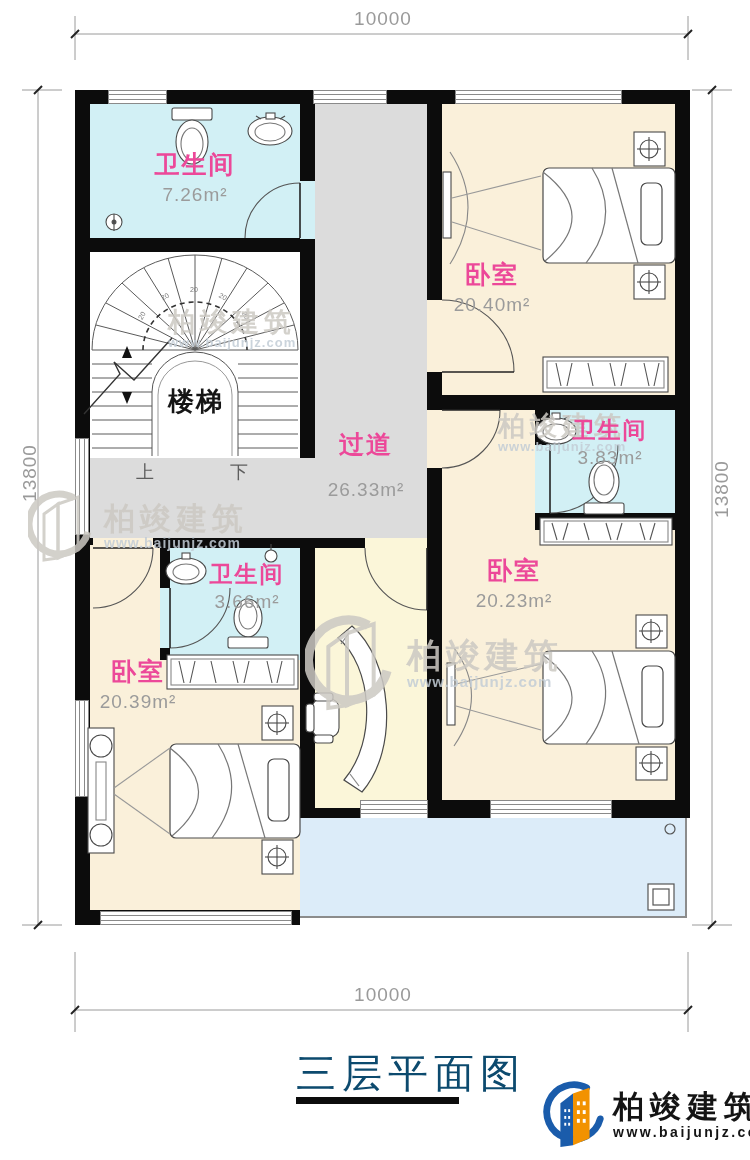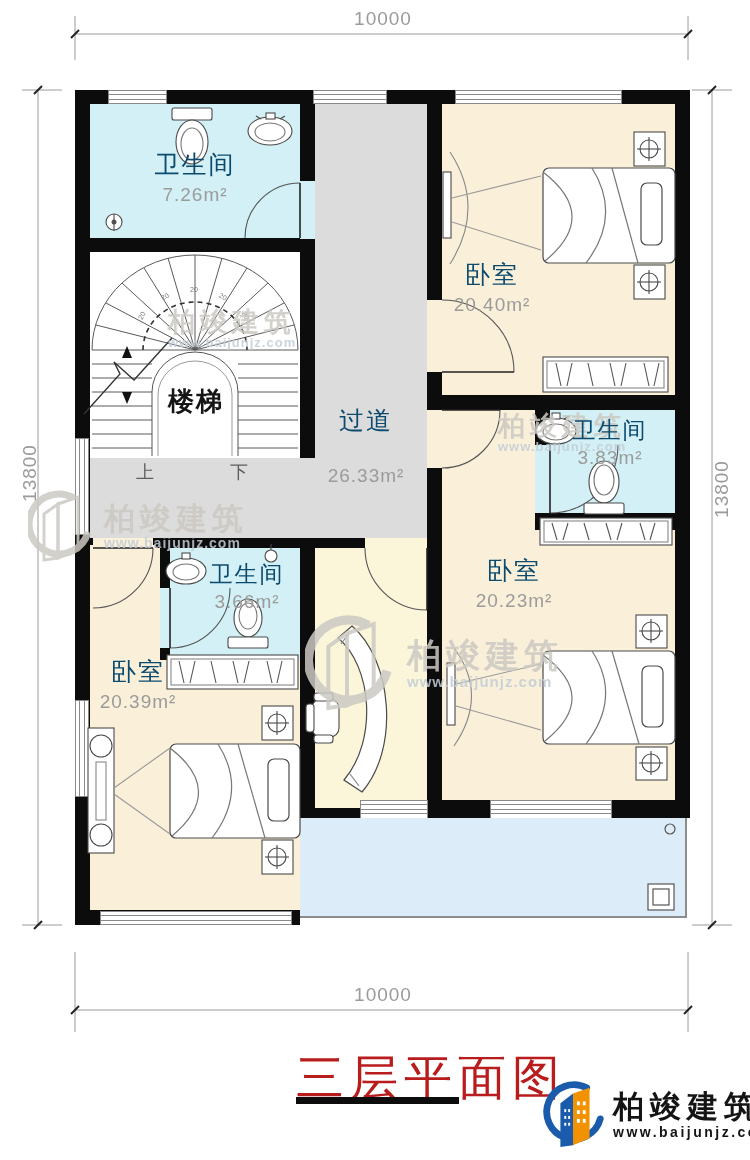--- a/index.html
+++ b/index.html
@@ -5,34 +5,34 @@
   html,body{margin:0;padding:0;background:#fff;width:750px;height:1160px;overflow:hidden;
     font-family:"Liberation Sans","DejaVu Sans",sans-serif;}
   #stage{position:relative;width:750px;height:1160px;background:#fff;}
   .wall{position:absolute;background:#0c0c0c;z-index:3;}
   .room{position:absolute;z-index:2;}
   .gap{position:absolute;z-index:5;}
   .win-h{position:absolute;z-index:6;background:repeating-linear-gradient(180deg,#8a8a8a 0 1px,#fff 1px 4.4px);border-left:1px solid #888;border-right:1px solid #888;}
   .win-v{position:absolute;z-index:6;background:repeating-linear-gradient(90deg,#8a8a8a 0 1px,#fff 1px 4.4px);border-top:1px solid #888;border-bottom:1px solid #888;}
   svg.overlay{position:absolute;left:0;top:0;z-index:30;}
   .room-label{position:absolute;z-index:50;display:flex;flex-direction:column;align-items:center;gap:3px;transform:translateX(-50%);white-space:nowrap;}
-  .rname{font-size:25px;color:#0c4a6e;letter-spacing:2px;font-weight:400;}
+  .rname{font-size:25px;color:#ec4899;letter-spacing:2px;font-weight:700;}
   .rname.small{font-size:23px;}
   .rarea{font-size:19px;color:#9b9b9b;letter-spacing:1px;}
   .stair-name{position:absolute;z-index:50;font-size:26px;color:#151515;letter-spacing:2px;transform:translateX(-50%);font-weight:500;}
   .updown{position:absolute;z-index:50;font-size:18px;color:#5e5e5e;transform:translateX(-50%);}
   .dimtext{position:absolute;z-index:20;font-size:19px;color:#9a9a9a;letter-spacing:1px;transform:translateX(-50%);}
   .dimtext-v{position:absolute;z-index:20;font-size:19px;color:#9a9a9a;letter-spacing:1px;width:100px;text-align:center;transform:rotate(-90deg);}
   .tread{position:absolute;z-index:31;font-size:7px;color:#777;}
   .watermark{position:absolute;z-index:40;display:flex;align-items:center;gap:10px;opacity:.85;pointer-events:none;}
   .wm-col{display:flex;flex-direction:column;line-height:1.05;}
   .wm-name{font-weight:700;color:#ccc9c3;letter-spacing:5px;}
   .wm-url{font-weight:700;color:#c3cdd6;letter-spacing:1px;}
   .titleblock{position:absolute;z-index:60;}
-  .plan-title{font-size:48px;color:#b91c1c;letter-spacing:6px;}
+  .plan-title{font-size:40px;color:#0c4a6e;letter-spacing:6px;}
   .plan-scale{font-size:35px;color:#8f8f8f;letter-spacing:2px;}
   .title-rule{position:absolute;background:#0c0c0c;}
   .fa-label{font-size:17px;color:#3d3d3d;letter-spacing:1px;}
   .fa-value{font-size:27px;color:#8f8f8f;letter-spacing:1px;}
   .logo{position:absolute;z-index:60;display:flex;align-items:center;gap:8px;}
   .logo-col{display:flex;flex-direction:column;align-items:flex-start;}
   .logo-name{font-size:31px;font-weight:700;color:#141414;letter-spacing:6px;line-height:1.1;}
   .logo-url{font-size:14px;font-weight:700;color:#141414;letter-spacing:2.5px;}
 </style>
 </head>
@@ -328,21 +328,21 @@
   <span class="tread" style="left:242px;top:312px;transform:rotate(60deg);">20</span>
 
   <div class="room-label" style="left:195px;top:148px;">
     <span class="rname">卫生间</span>
     <span class="rarea">7.26m²</span>
   </div>
   <div class="room-label" style="left:492px;top:258px;">
     <span class="rname">卧室</span>
     <span class="rarea">20.40m²</span>
   </div>
-  <div class="room-label" style="left:366px;top:404px;gap:28px;">
+  <div class="room-label" style="left:366px;top:428px;gap:18px;">
     <span class="rname">过道</span>
     <span class="rarea">26.33m²</span>
   </div>
   <div class="room-label" style="left:610px;top:415px;gap:1px;">
     <span class="rname small">卫生间</span>
     <span class="rarea">3.83m²</span>
   </div>
   <div class="room-label" style="left:514px;top:554px;">
     <span class="rname">卧室</span>
     <span class="rarea">20.23m²</span>

